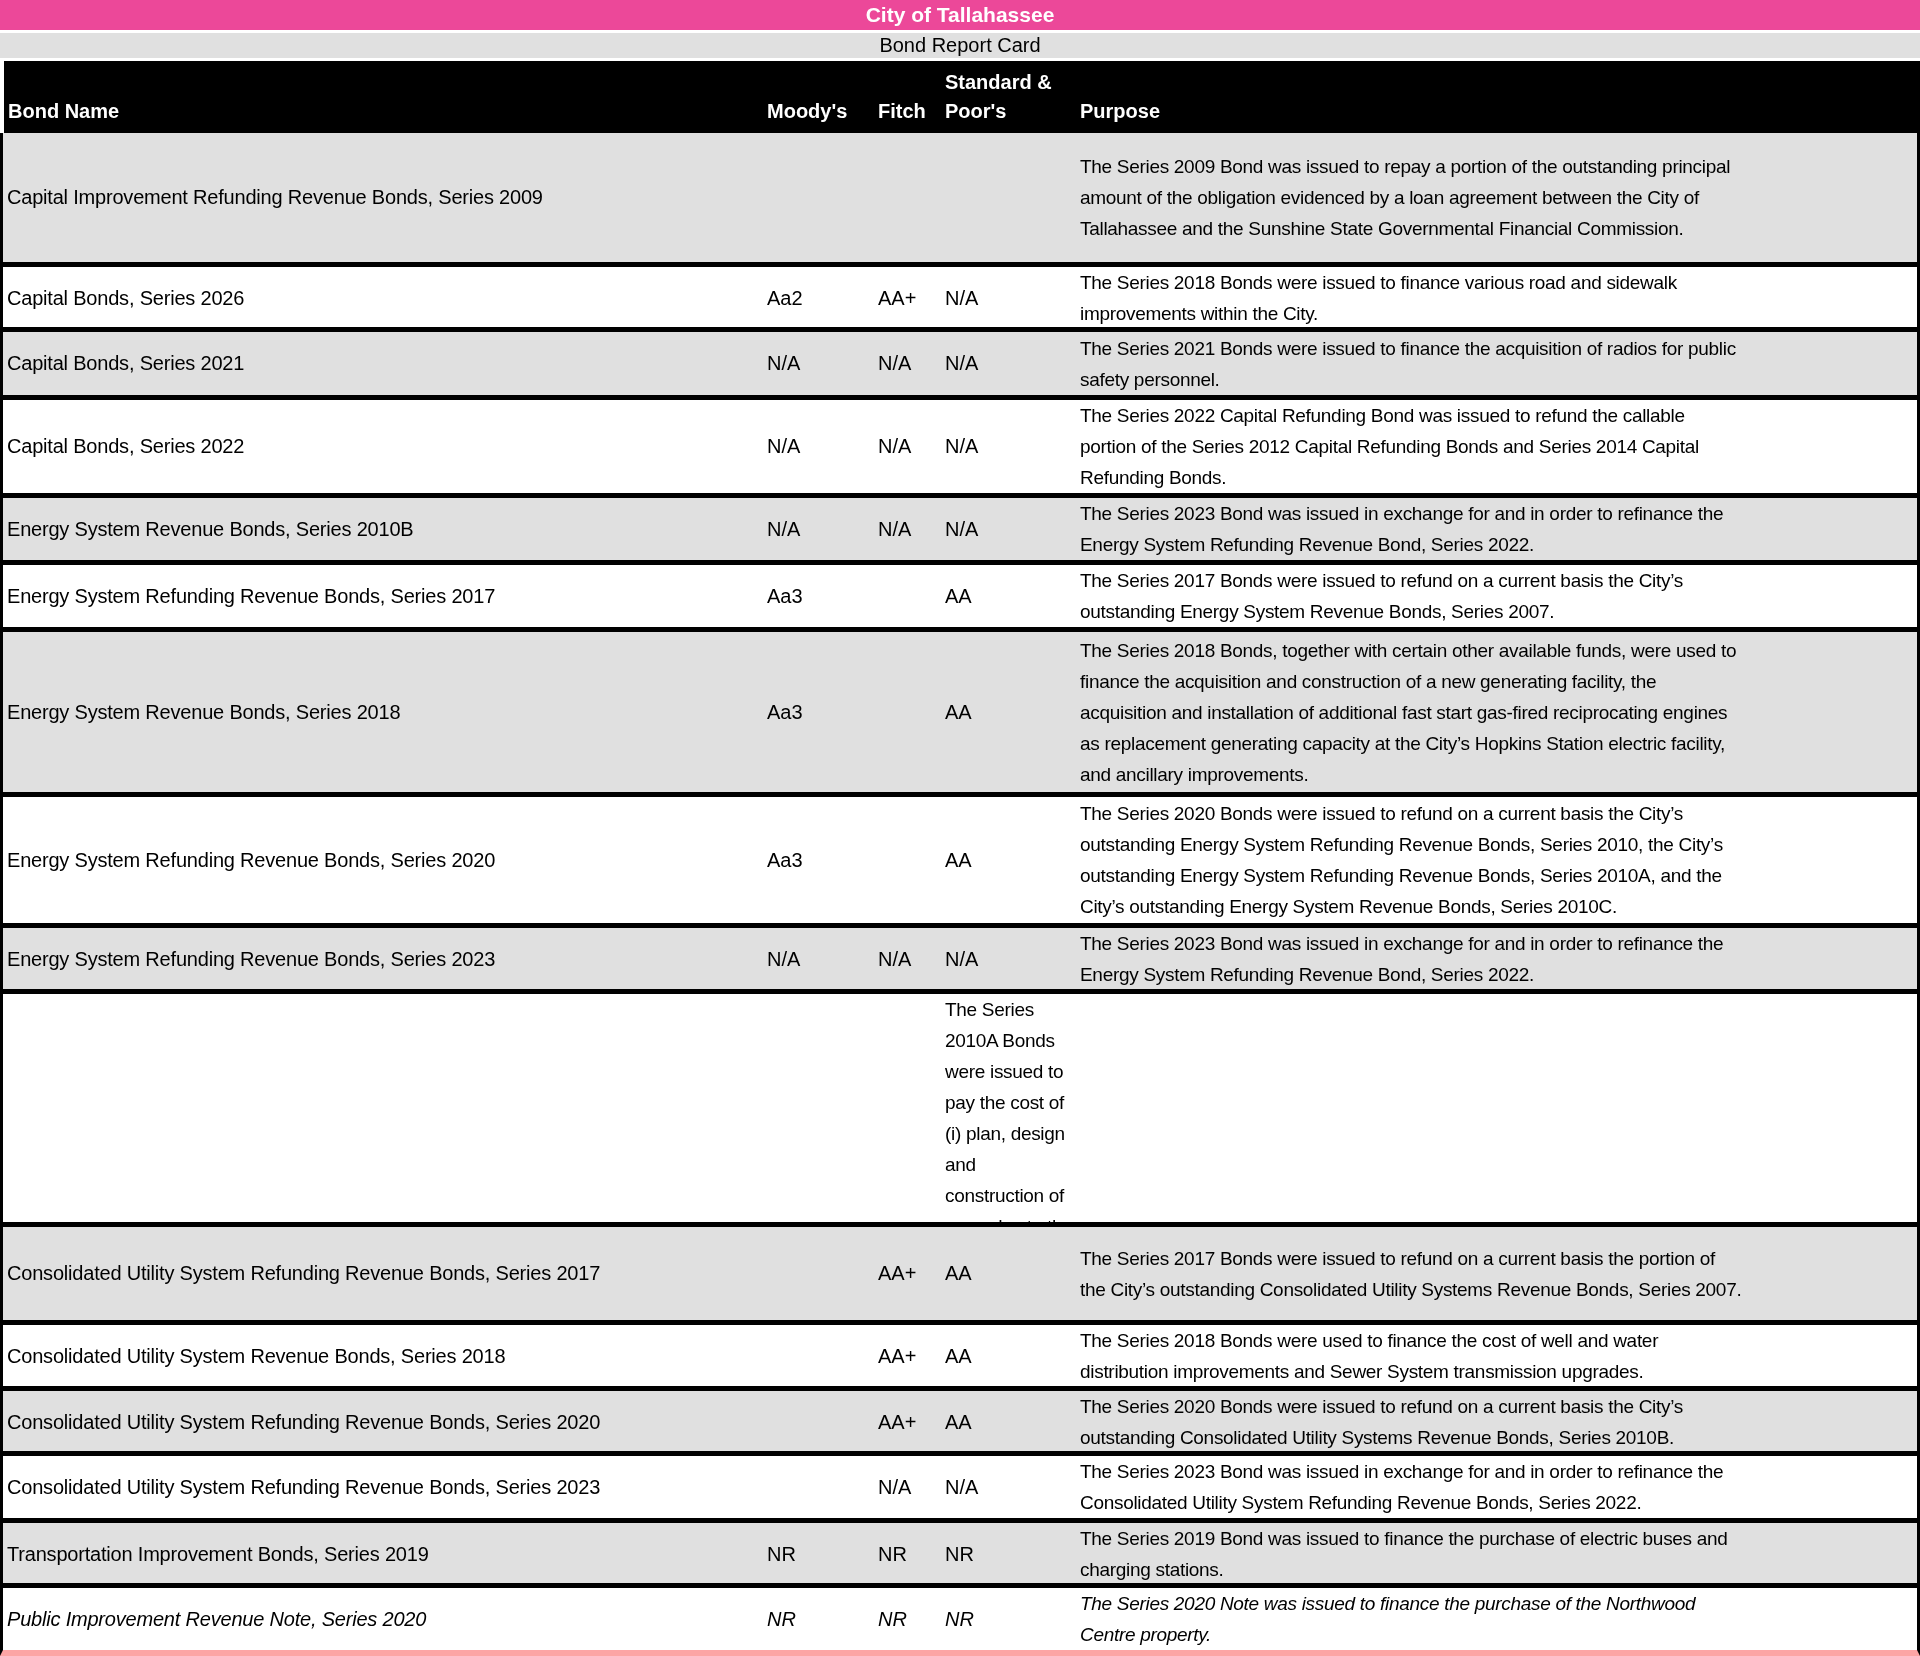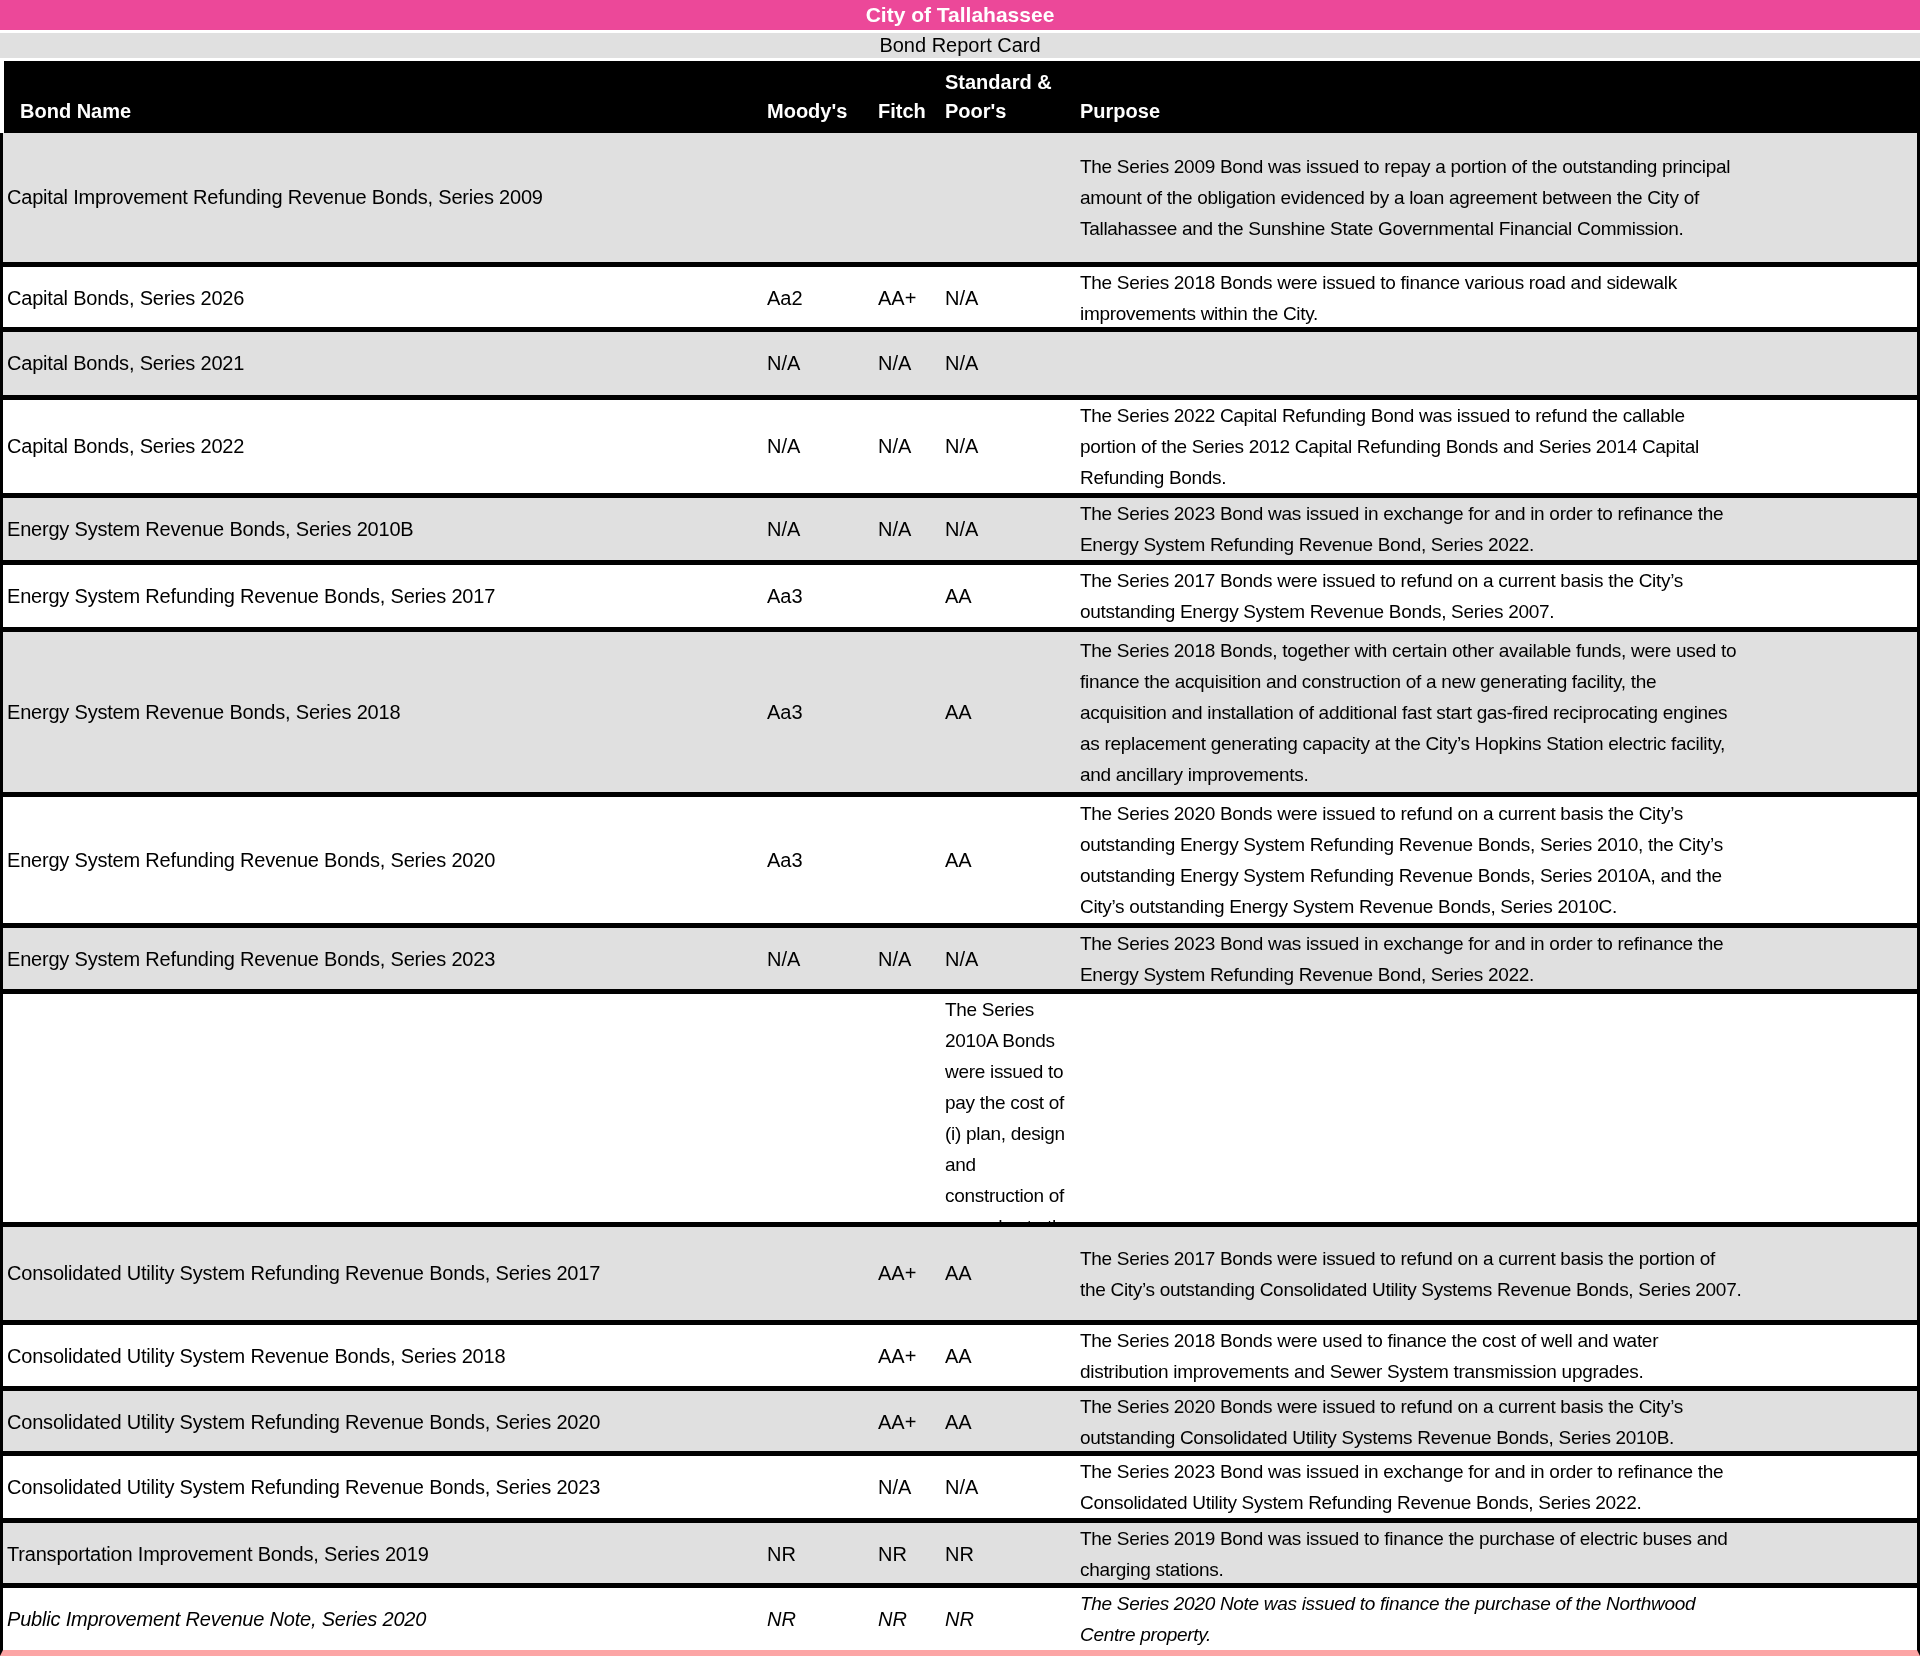--- a/index.html
+++ b/index.html
@@ -7,21 +7,21 @@
        font-family:"Liberation Sans",sans-serif;}
   .title-bar{height:30px;background:#ec4899;color:#fff;
        display:flex;align-items:center;justify-content:center;
        font-size:21px;font-weight:bold;}
   .subtitle-bar{height:25px;margin-top:3px;background:#e0e0e0;
        display:flex;align-items:center;justify-content:center;font-size:20px;}
   .header-row{height:72px;margin-top:3px;margin-left:4px;background:#000;color:#fff;
        display:grid;grid-template-columns:763px 111px 67px 135px 1fr;
        align-items:end;font-weight:bold;font-size:20px;line-height:29px;}
   .header-row .hcell{padding-bottom:7px;}
-  .header-row .hname{padding-left:16px;}
+  .header-row .hname{padding-left:4px;}
   .header-row .hsp{white-space:pre-line;}
   .trow{display:grid;grid-template-columns:764px 111px 67px 135px 1fr;
        align-items:center;border-left:3px solid #000;border-right:3px solid #000;
        border-bottom:5px solid #000;box-sizing:content-box;overflow:hidden;}
   .trow:last-child{border-bottom:6px solid #fca5a5;font-style:italic;}
   .gray{background:#e0e0e0;}
   .white{background:#fff;}
   .cell{font-size:20px;}
   .name{padding-left:4px;letter-spacing:-0.2px;}
   .rating{font-size:20px;}
@@ -62,20 +62,22 @@
     <div class="cell rating">N/A</div>
     <div class="cell purpose">The Series 2018 Bonds were issued to finance various road and sidewalk
 improvements within the City.</div>
   </div>
 
   <div class="trow gray" style="height:63px">
     <div class="cell name">Capital Bonds, Series 2021</div>
     <div class="cell rating">N/A</div>
     <div class="cell rating">N/A</div>
     <div class="cell rating">N/A</div>
+    <div class="cell purpose">The Series 2021 Bonds were issued to finance the acquisition of radios for public
+safety personnel.</div>
   </div>
 
   <div class="trow white" style="height:93px">
     <div class="cell name">Capital Bonds, Series 2022</div>
     <div class="cell rating">N/A</div>
     <div class="cell rating">N/A</div>
     <div class="cell rating">N/A</div>
     <div class="cell purpose">The Series 2022 Capital Refunding Bond was issued to refund the callable
 portion of the Series 2012 Capital Refunding Bonds and Series 2014 Capital
 Refunding Bonds.</div>

